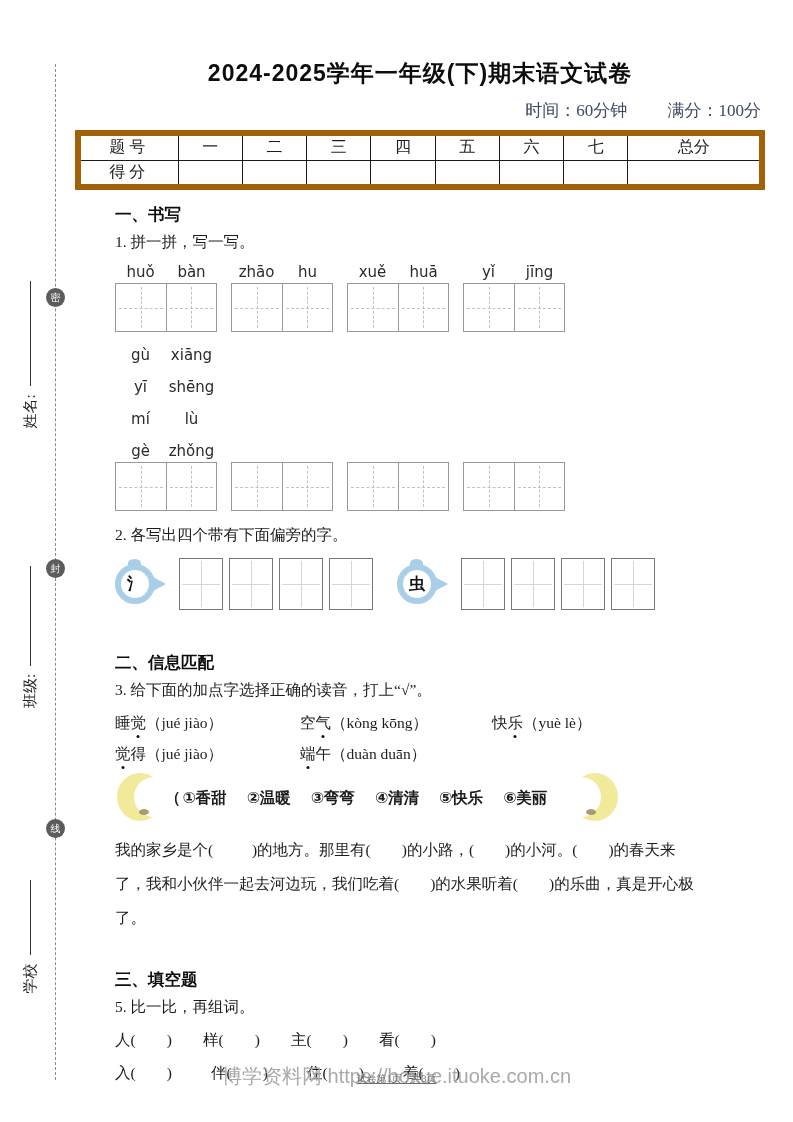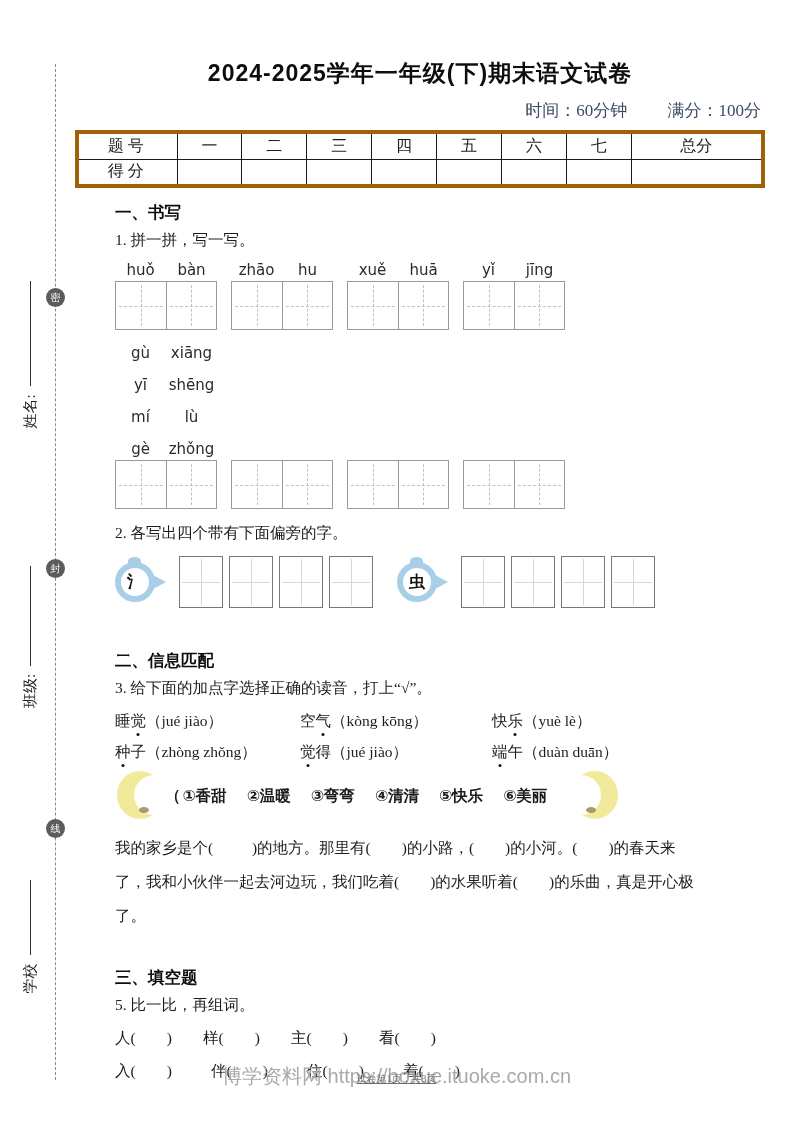--- a/index.html
+++ b/index.html
@@ -28,21 +28,21 @@
   .fl-name  { width:105px; } .fl-class { width:100px; } .fl-school { width:75px; }
   
   .content { padding:58px 28px 0 75px; }
   .title {
     font-family:"Liberation Sans","DejaVu Sans",sans-serif; font-weight:900;
     font-size:23px; text-align:center; letter-spacing:1px; color:#0d0d0d;
   }
   .info-line { margin-top:10px; text-align:right; font-size:17px; color:#3d4a63; padding-right:4px; }
   .info-line .gap { margin-left:36px; }
   
-  .score-table { margin-top:8px; width:100%; border-collapse:collapse; border:4px solid #a16207;
+  .score-table { margin-top:8px; width:100%; border-collapse:collapse; border:6px solid #a16207;
     font-family:"Liberation Sans",sans-serif; font-size:16px; }
   .score-table td { border:1.5px solid #1a1a1a; height:27px; text-align:center; }
   .score-table td.head { letter-spacing:4px; }
   .score-table .c0 { width:100px; }
   
   .body { padding-left:40px; }
   h2.sec { font-family:"Liberation Sans",sans-serif; font-weight:bold; font-size:16.5px; margin-top:14px; color:#0d0d0d; }
   h2.sec-gap2 { margin-top:40px; }
   h2.sec-gap3 { margin-top:34px; }
   .qlabel { margin-top:6px; font-size:15.5px; }
@@ -280,21 +280,20 @@
 
       <h2 class="sec sec-gap2">二、信息匹配</h2>
       <p class="qlabel">3. 给下面的加点字选择正确的读音，打上“√”。</p>
 
       <div class="readings">
         <span class="r-item"><span class="hz"><span>睡</span><span class="dotted">觉</span><span></span></span><span class="py">（jué jiào）</span></span>
         <span class="r-item"><span class="hz"><span>空</span><span class="dotted">气</span><span></span></span><span class="py">（kòng kōng）</span></span>
         <span class="r-item"><span class="hz"><span>快</span><span class="dotted">乐</span><span></span></span><span class="py">（yuè lè）</span></span>
       </div>
       <div class="readings readings-2">
-        <span class="r-item"><span class="hz"><span></span><span class="dotted">种</span><span>子</span></span><span class="py">（zhòng zhǒng）</span></span>
         <span class="r-item"><span class="hz"><span></span><span class="dotted">觉</span><span>得</span></span><span class="py">（jué jiào）</span></span>
         <span class="r-item"><span class="hz"><span></span><span class="dotted">端</span><span>午</span></span><span class="py">（duàn duān）</span></span>
       </div>
 
       <div class="moon-row">
         <span class="moon moon-left">
             <span class="moon-disc"></span>
             <span class="moon-cut"></span>
             <span class="moon-face"></span>
           </span>

